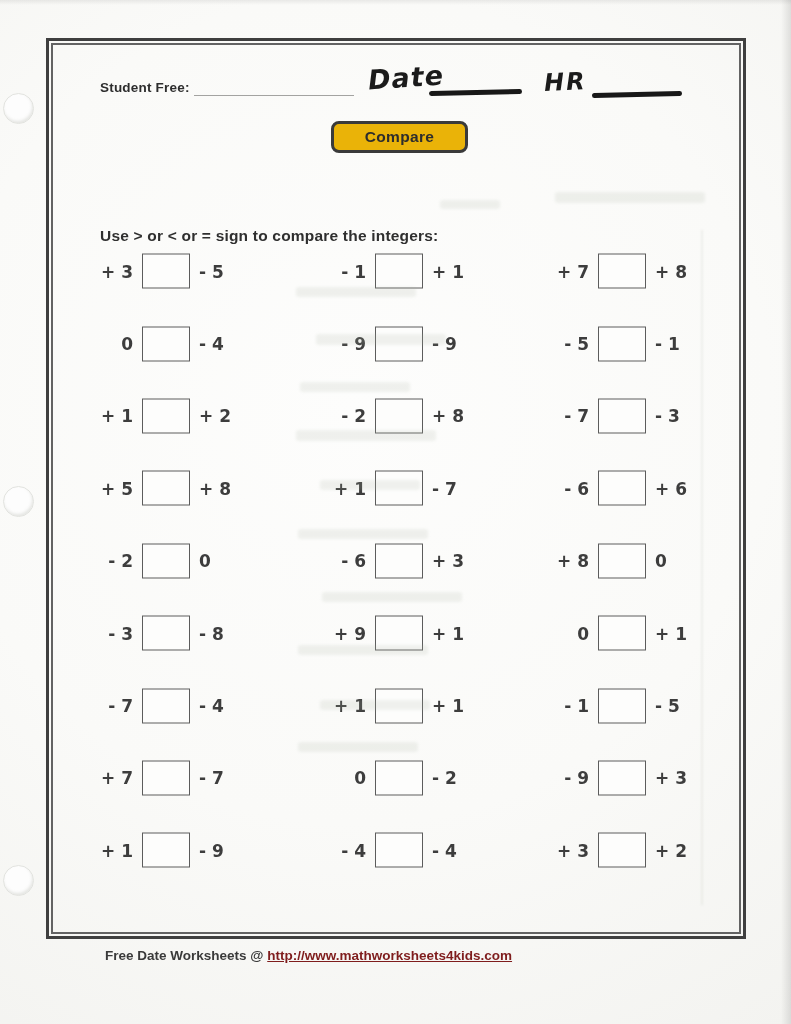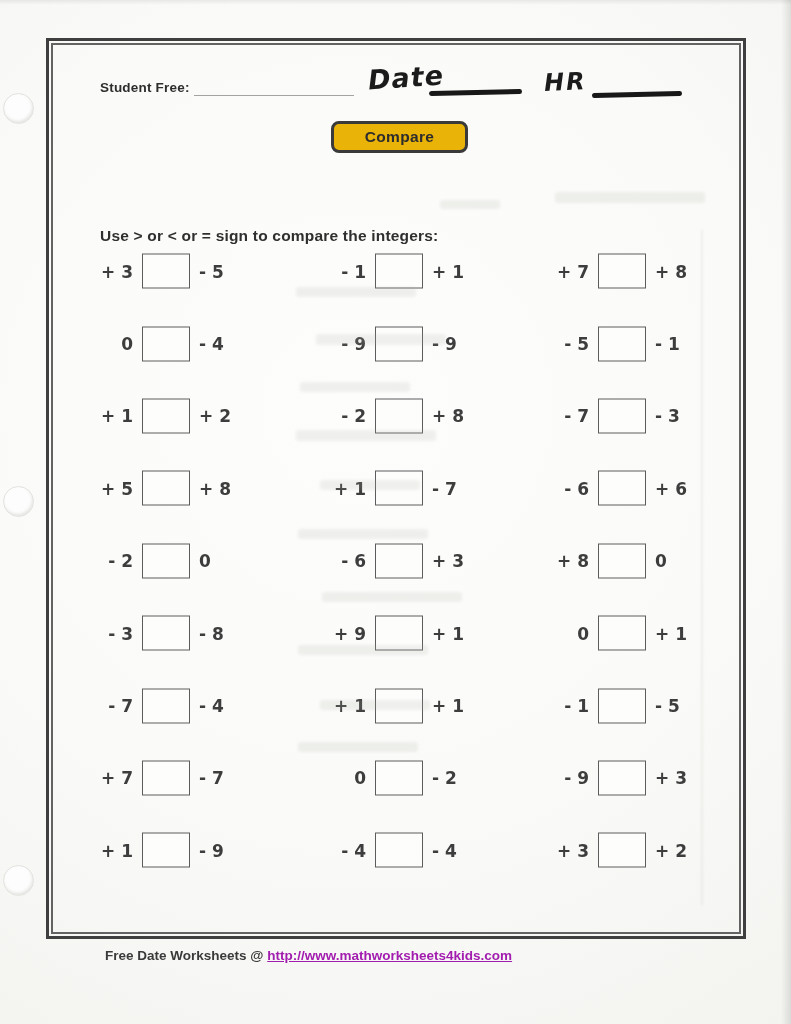--- a/index.html
+++ b/index.html
@@ -77,21 +77,21 @@
     color:#3d3d3d;white-space:pre;
   }
   .num.left{display:inline-block;width:38px;text-align:right;margin-right:9px;}
   .abox{
     display:inline-block;width:46px;height:33px;
     border:1.6px solid #5c5c5c;background:#fdfdfc;margin-right:9px;
   }
 
   
   .footer{position:absolute;left:105px;top:948px;font-size:13.5px;font-weight:600;color:#3a3a3a;}
-  .footer .link{text-decoration:underline;color:#a21caf;}
+  .footer .link{text-decoration:underline;color:#7f1d1d;}
 
   
   .artifact{
     position:absolute;background:#a9b2a2;opacity:.16;filter:blur(1.6px);
     border-radius:3px;pointer-events:none;
   }
   .vline{position:absolute;width:2px;background:#b4bbae;opacity:.18;filter:blur(1px);pointer-events:none;}
 </style>
 </head>
 <body>

